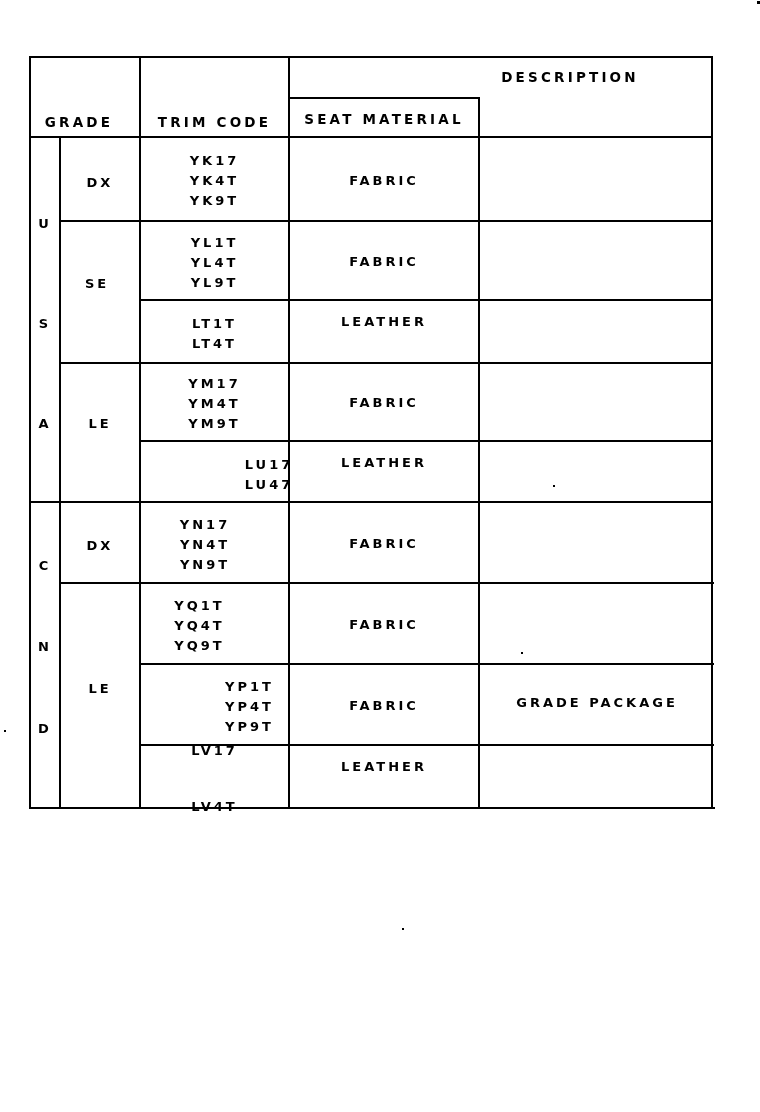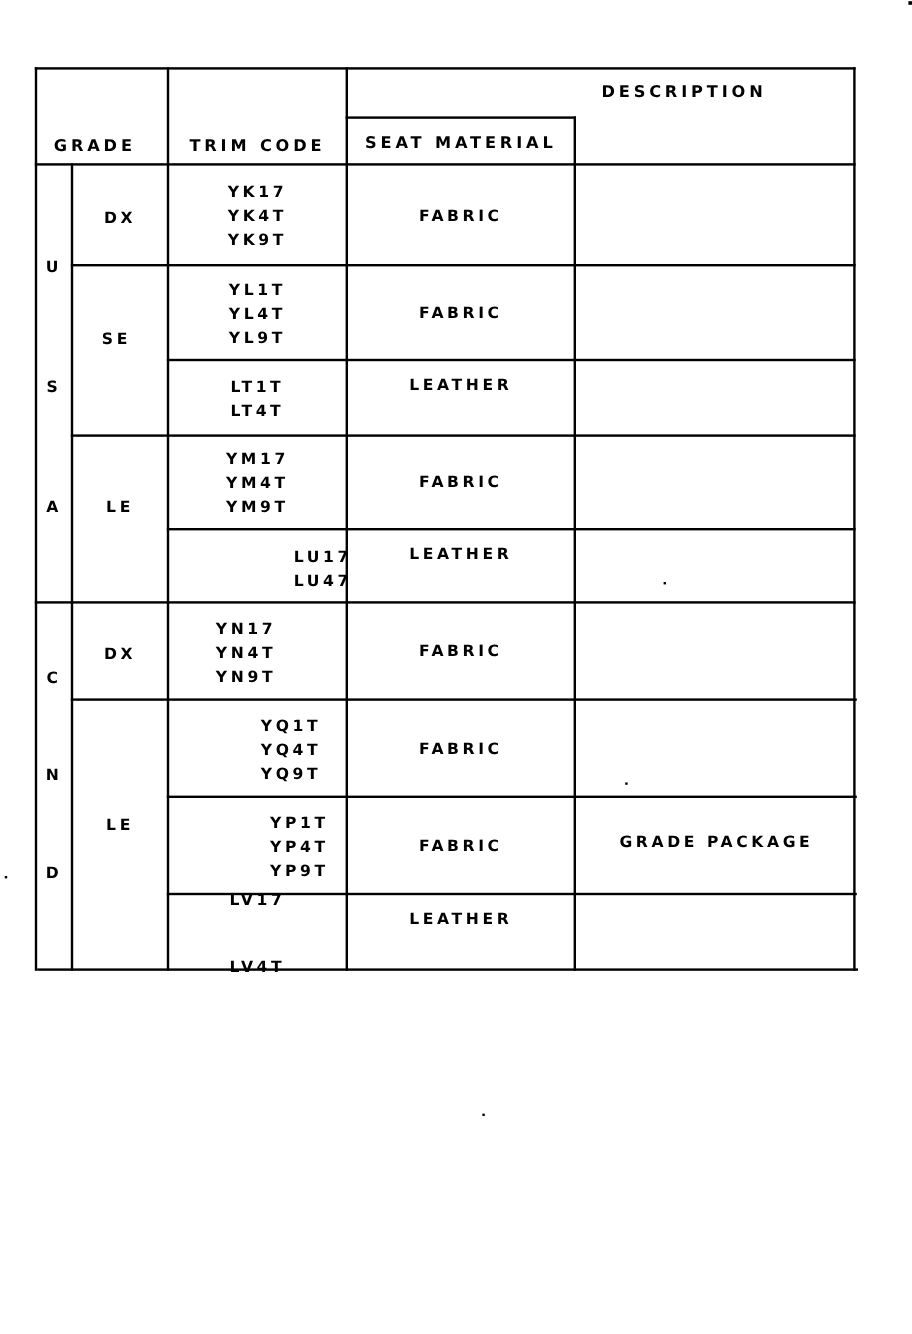--- a/index.html
+++ b/index.html
@@ -101,21 +101,21 @@
     </div>
     <div class="cell" style="left:290px;top:453px;width:188px;height:20px;">LEATHER</div>
 
     <div class="cell" style="left:141px;top:514px;width:128px;height:62px;">
       <span class="code">YN17</span>
       <span class="code">YN4T</span>
       <span class="code">YN9T</span>
     </div>
     <div class="cell" style="left:290px;top:534px;width:188px;height:20px;">FABRIC</div>
 
-    <div class="cell" style="left:141px;top:595px;width:117px;height:62px;margin-left:43px;">
+    <div class="cell" style="left:141px;top:595px;width:117px;height:62px;">
       <span class="code">YQ1T</span>
       <span class="code">YQ4T</span>
       <span class="code">YQ9T</span>
     </div>
     <div class="cell" style="left:290px;top:615px;width:188px;height:20px;">FABRIC</div>
 
     <div class="cell" style="left:141px;top:676px;width:147px;height:62px;margin-left:35px;">
       <span class="code">YP1T</span>
       <span class="code">YP4T</span>
       <span class="code">YP9T</span>

